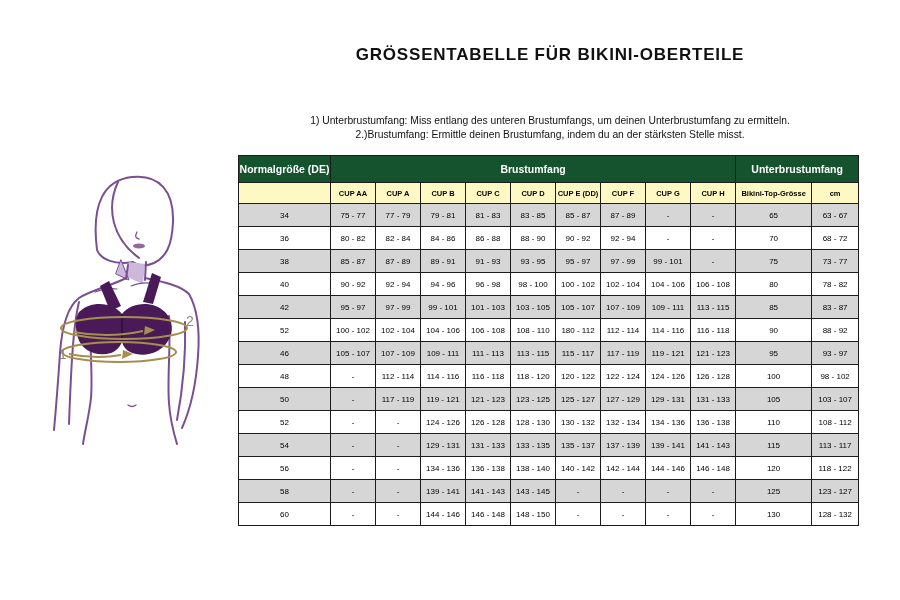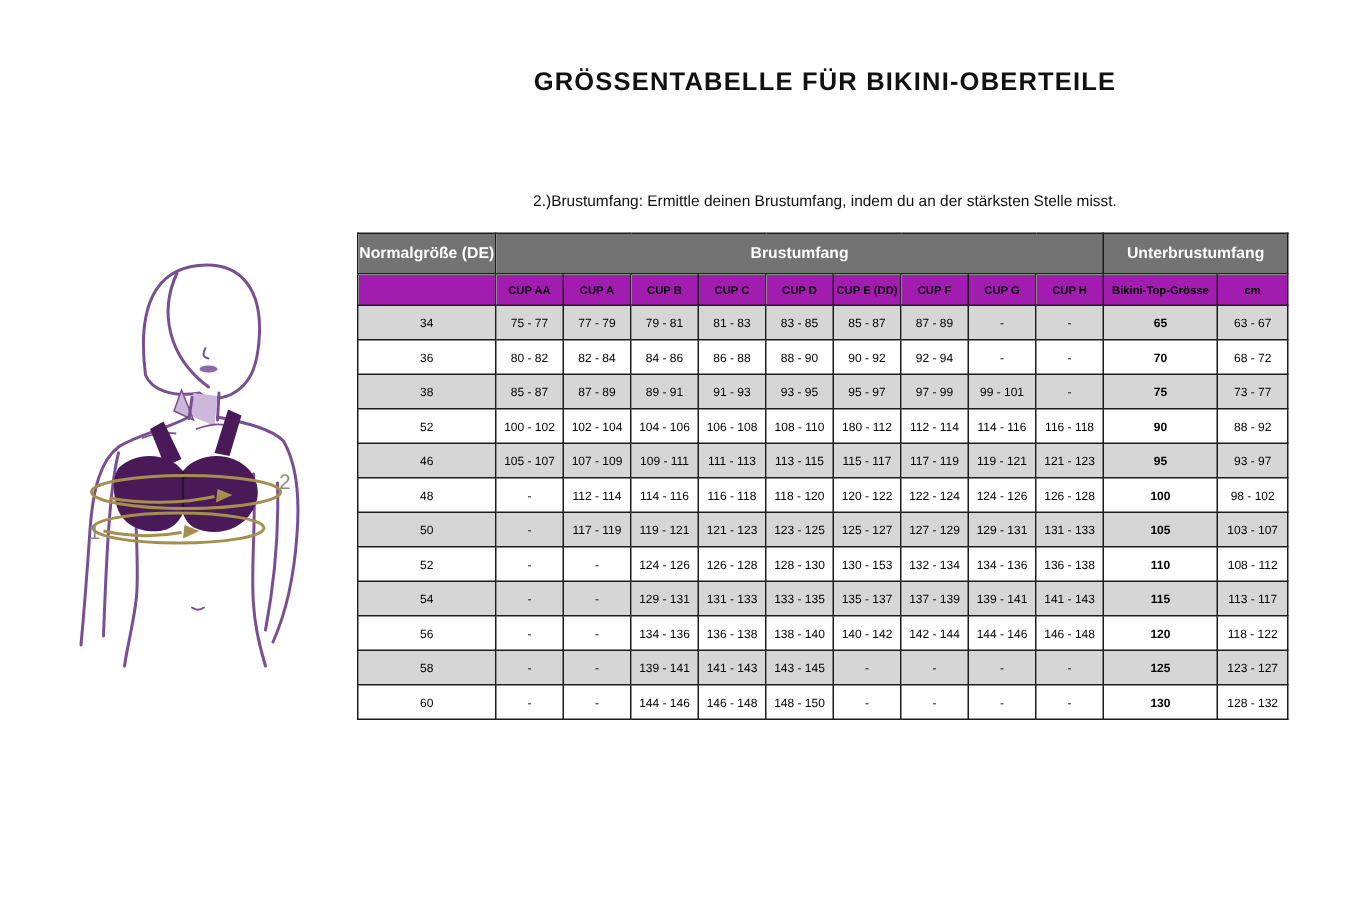--- a/index.html
+++ b/index.html
@@ -17,43 +17,43 @@
   }
   .illustration{position:absolute;left:33px;top:158px;width:207px;height:292px;}
   table.size-table{
     position:absolute;left:238px;top:155px;border-collapse:collapse;table-layout:fixed;
     width:620px;
   }
   .size-table th,.size-table td{
     border:1px solid #1c1c1c;text-align:center;vertical-align:middle;padding:0;overflow:hidden;
   }
   .size-table thead tr.group-row th{
-    background:#737373;color:#fff;font-size:10.5px;font-weight:bold;height:26px;
+    background:#14532d;color:#fff;font-size:10.5px;font-weight:bold;height:26px;
     border-color:#1c1c1c;
   }
   .size-table thead tr.cols-row th{
-    background:#a21caf;font-size:7.5px;font-weight:bold;height:20px;
+    background:#fef9c3;font-size:7.5px;font-weight:bold;height:20px;
   }
   .size-table tbody td{font-size:8px;height:22px;background:#fff;}
   .size-table tbody tr:nth-child(odd) td{background:#d6d6d6;}
-  .size-table tbody td:nth-child(11){font-weight:bold;}
+  .size-table tbody td:nth-child(11){font-weight:normal;}
   .col-size{width:92px;}
   .col-cup{width:45px;}
   .col-top{width:76px;}
   .col-cm{width:47px;}
 </style>
 </head>
 <body>
 
 <div class="page-title">
   <span>GRÖSSENTABELLE FÜR BIKINI-OBERTEILE</span><br>
 </div>
 
 <div class="instructions">
-  <br>
+  <span>1) Unterbrustumfang: Miss entlang des unteren Brustumfangs, um deinen Unterbrustumfang zu ermitteln.</span><br>
   <span>2.)Brustumfang: Ermittle deinen Brustumfang, indem du an der stärksten Stelle misst.</span>
 </div>
 
 <div class="illustration">
   <svg width="207" height="292" viewBox="0 0 207 292" xmlns="http://www.w3.org/2000/svg">
     <g stroke="#7a4f92" stroke-width="2" fill="none" stroke-linecap="round">
 
       <path d="M64,92 C58,44 72,22 99,19 C127,16 141,34 140,64 C139,88 133,99 121,105 C112,109 104,108 100,104 C82,107 68,102 64,92 Z" fill="#ffffff"></path>
       <path d="M85,24 C73,50 79,80 106,100"></path>
 
@@ -173,20 +173,48 @@
         <td>91 - 93</td>
         <td>93 - 95</td>
         <td>95 - 97</td>
         <td>97 - 99</td>
         <td>99 - 101</td>
         <td>-</td>
         <td>75</td>
         <td>73 - 77</td>
       </tr>
       <tr>
+        <td>40</td>
+        <td>90 - 92</td>
+        <td>92 - 94</td>
+        <td>94 - 96</td>
+        <td>96 - 98</td>
+        <td>98 - 100</td>
+        <td>100 - 102</td>
+        <td>102 - 104</td>
+        <td>104 - 106</td>
+        <td>106 - 108</td>
+        <td>80</td>
+        <td>78 - 82</td>
+      </tr>
+      <tr>
+        <td>42</td>
+        <td>95 - 97</td>
+        <td>97 - 99</td>
+        <td>99 - 101</td>
+        <td>101 - 103</td>
+        <td>103 - 105</td>
+        <td>105 - 107</td>
+        <td>107 - 109</td>
+        <td>109 - 111</td>
+        <td>113 - 115</td>
+        <td>85</td>
+        <td>83 - 87</td>
+      </tr>
+      <tr>
         <td>52</td>
         <td>100 - 102</td>
         <td>102 - 104</td>
         <td>104 - 106</td>
         <td>106 - 108</td>
         <td>108 - 110</td>
         <td>180 - 112</td>
         <td>112 - 114</td>
         <td>114 - 116</td>
         <td>116 - 118</td>
@@ -235,21 +263,21 @@
         <td>105</td>
         <td>103 - 107</td>
       </tr>
       <tr>
         <td>52</td>
         <td>-</td>
         <td>-</td>
         <td>124 - 126</td>
         <td>126 - 128</td>
         <td>128 - 130</td>
-        <td>130 - 153</td>
+        <td>130 - 132</td>
         <td>132 - 134</td>
         <td>134 - 136</td>
         <td>136 - 138</td>
         <td>110</td>
         <td>108 - 112</td>
       </tr>
       <tr>
         <td>54</td>
         <td>-</td>
         <td>-</td>

